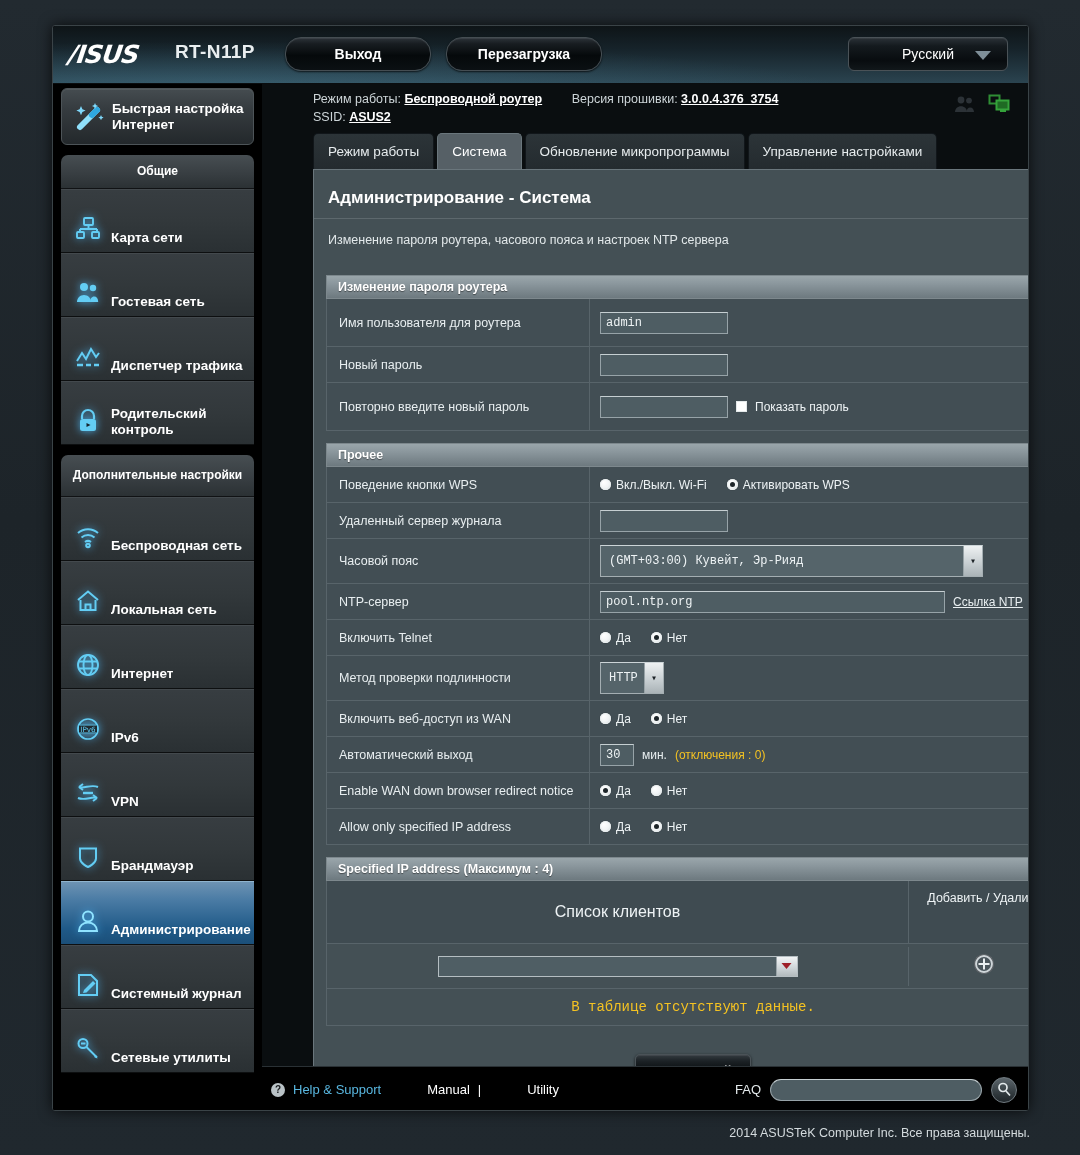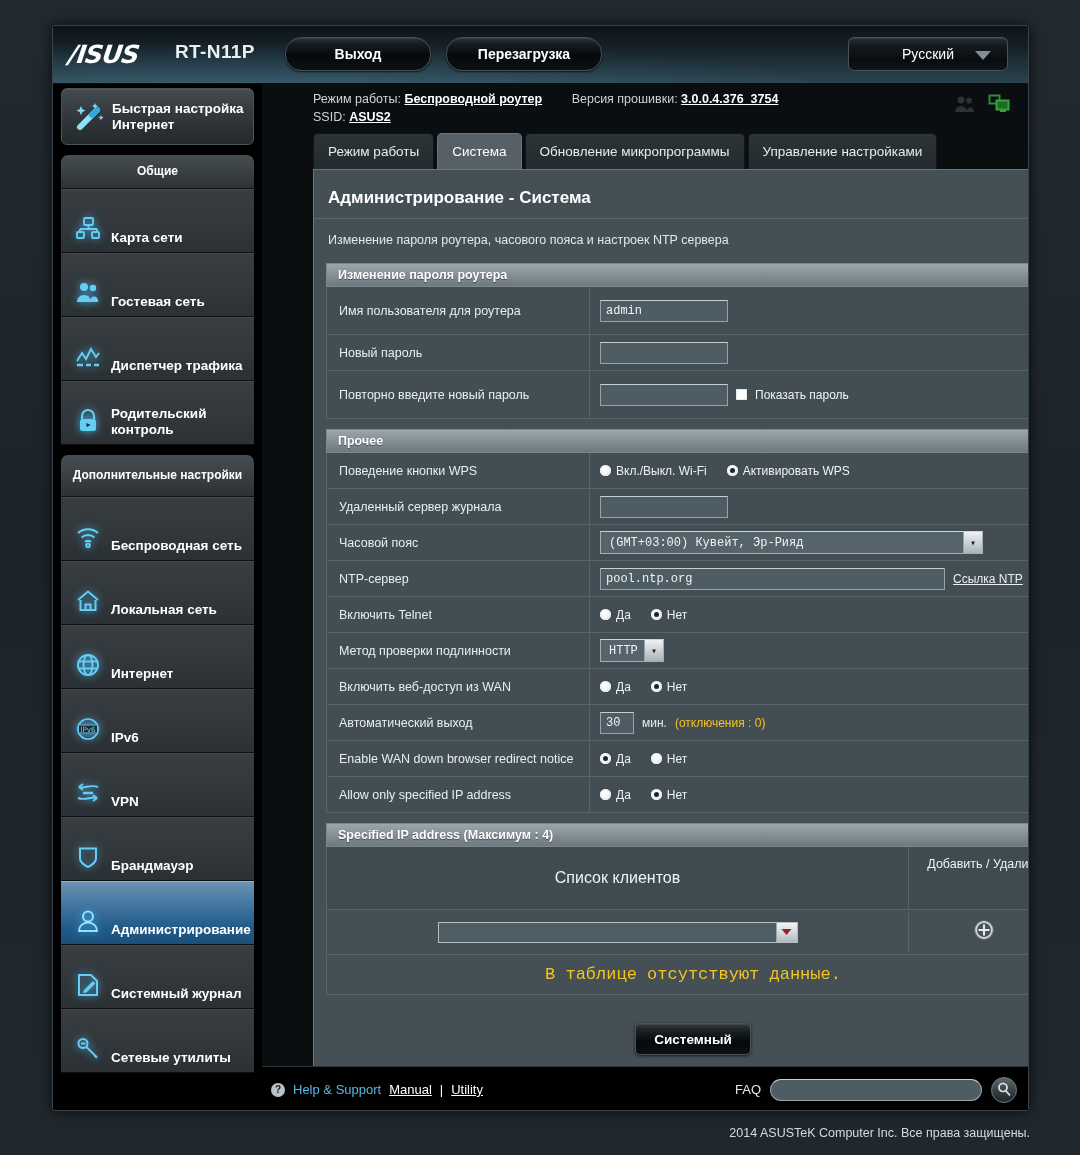--- a/index.html
+++ b/index.html
@@ -150,21 +150,21 @@
     background:#445055;
     border:1px solid #6a767c;
   }
   .page-title{
     padding:18px 14px 10px 14px; color:#fff; font-size:17px; font-weight:bold;
     border-bottom:1px solid #5d686d;
   }
   .page-sub{ padding:14px 14px 16px 14px; color:#e2e8ea; font-size:12.5px; }
 
   
-  .sect{ margin:0 12px 10px 12px; }
+  .sect{ margin:12px 12px 10px 12px; }
   .sect-hd{
     height:24px; display:flex; align-items:center; padding-left:11px;
     background:linear-gradient(180deg,#9aa6ab 0%,#8b979d 35%,#6d797f 100%);
     color:#fff; font-size:12.5px; font-weight:bold;
     border:1px solid #7d888d;
     text-shadow:0 1px 1px rgba(0,0,0,.45);
   }
   .trow{
     display:flex; min-height:36px; align-items:stretch;
     border-left:1px solid #58646a; border-right:1px solid #58646a;
@@ -185,21 +185,21 @@
     color:#eef3f4; font-family:"Liberation Mono", monospace; font-size:12px;
     height:22px; padding:0 5px; outline:none;
   }
   .in-user{ width:128px; }
   .in-pw{ width:128px; }
   .in-log{ width:128px; }
   .in-ntp{ width:345px; }
   .in-auto{ width:34px; text-align:left; }
 
   .sel{
-    position:relative; height:23px; background:#55646a;
+    position:relative; height:32px; background:#55646a;
     border:1px solid #a4aeb2; border-top-color:#ccd4d7;
     display:flex; align-items:center; padding:0 22px 0 8px;
     color:#eef3f5; font-family:"Liberation Mono", monospace; font-size:12px;
     cursor:pointer;
   }
   .sel .arw{
     position:absolute; right:0; top:0; bottom:0; width:19px;
     background:linear-gradient(180deg,#eef1f2 0%,#c9d0d3 55%,#aab3b7 100%);
     border-left:1px solid #97a2a6;
     display:flex; align-items:center; justify-content:center;
@@ -246,21 +246,21 @@
     position:relative;
   }
   .cl-select .arw2{
     position:absolute; right:0; top:0; bottom:0; width:21px;
     background:linear-gradient(180deg,#f2f4f5 0%,#cdd4d7 60%,#b2babd 100%);
     border-left:1px solid #9aa4a8; display:flex;align-items:center;justify-content:center;
   }
   .cl-empty{
     border-left:1px solid #58646a; border-right:1px solid #58646a; border-bottom:1px solid #58646a;
     background:#445055; text-align:center; padding:10px 0;
-    color:#f4c222; font-size:17px; font-family:"Liberation Mono", monospace;
+    color:#f4c222; font-size:14px; font-family:"Liberation Mono", monospace;
   }
 
   .applybar{ padding:18px 0 18px 0; display:flex; justify-content:center; }
   .apply-btn{
     width:116px; height:32px; border-radius:5px;
     background:linear-gradient(180deg,#343b40 0%,#1c2226 20%,#05090b 60%,#0c1114 100%);
     border:1px solid #4b5358; color:#fff; font-size:13.5px; font-weight:bold;
     display:flex; align-items:center; justify-content:center; cursor:pointer;
     box-shadow:0 1px 3px rgba(0,0,0,.7), inset 0 1px 0 rgba(255,255,255,.07);
   }
@@ -270,21 +270,21 @@
     position:absolute; left:209px; right:0; bottom:0; height:46px;
     background:#000; border-top:1px solid #2a3135;
     display:flex; align-items:center;
   }
   .foot-left{ display:flex; align-items:center; gap:8px; margin-left:9px; }
   .qmark{
     width:14px;height:14px;border-radius:50%;background:#b9c2c6;color:#16191b;
     font-size:10px; font-weight:bold; display:flex;align-items:center;justify-content:center;
   }
   .hs{ color:#59b7e0; font-size:13px; }
-  .fl{ color:#fff; font-size:13px; text-decoration:underline; cursor:pointer; }
+  .fl{ color:#fff; font-size:13px; cursor:pointer;margin-left:38px; }
   .fsep{ color:#fff; font-size:13px; }
   .foot-right{ margin-left:auto; display:flex; align-items:center; gap:9px; margin-right:11px; }
   .faq-lab{ color:#e3e9eb; font-size:13px; }
   .faq-in{
     width:212px;height:24px;border-radius:12px;background:#000;
     border:1px solid #59636a;
   }
   .faq-go{
     width:26px;height:26px;border-radius:50%;
     background:linear-gradient(180deg,#5c666c 0%,#2e363a 70%,#20262a 100%);

